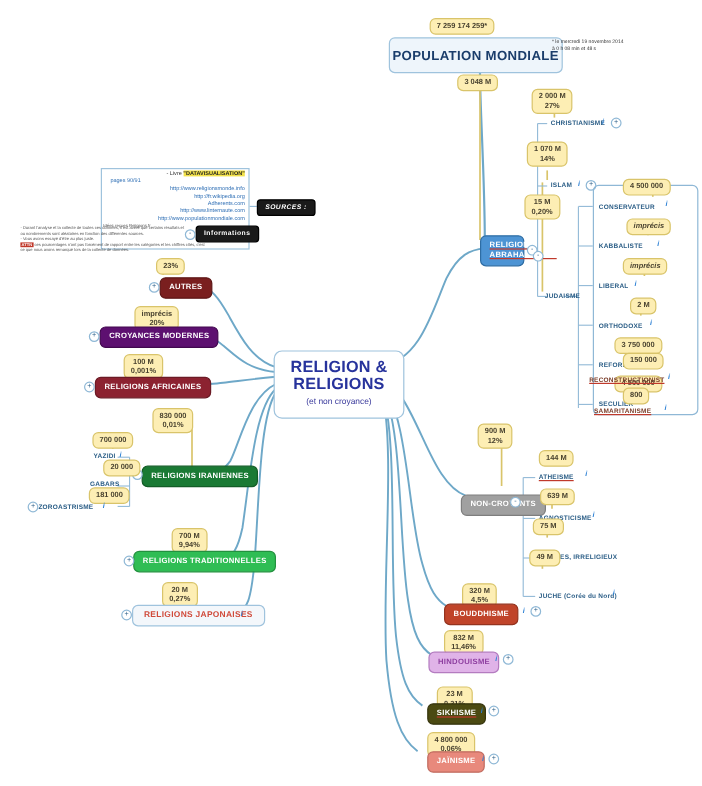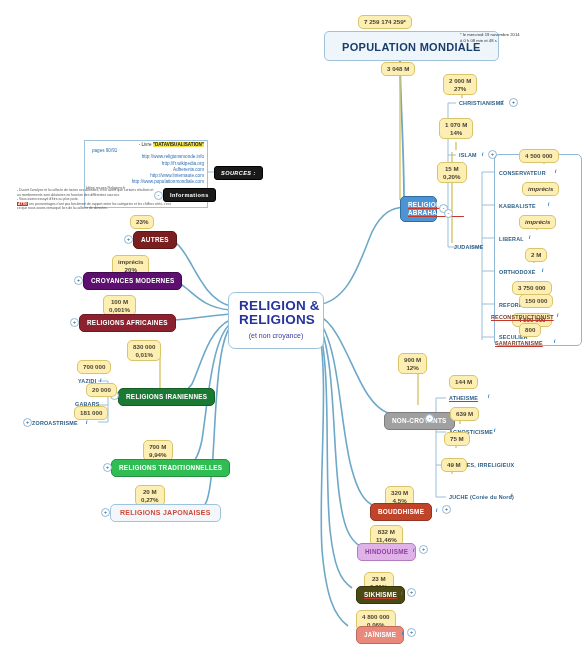--- a/index.html
+++ b/index.html
@@ -193,30 +193,30 @@
       <path d="M205,172 L205,195"></path>
       <path d="M90,200 L205,200"></path>
       <path d="M90,200 L90,168"></path>
     </g>
   </svg>
 
   <div class="node bubble" style="left:358px;top:15px;">
     <span>7 259 174 259*</span>
   </div>
 
-  <div class="node" style="left:324px;top:31px;border:1px solid #9fc3dd;background:#eef5fb;border-radius:5px;padding:5px 17px;text-align:right;">
+  <div class="node" style="left:324px;top:31px;border:1px solid #9fc3dd;background:#eef5fb;border-radius:5px;padding:5px 2px;text-align:right;">
     <span style="font-size:11px;font-weight:bold;color:#1a3d6b;letter-spacing:.3px;">POPULATION MONDIALE</span>
   </div>
 
   <div class="node annot" style="left:460px;top:32px;">
     <div>* le mercredi 19 novembre 2014</div>
     <div>à 0 h 08 min et 48 s</div>
   </div>
 
-  <div class="node central" style="left:228px;top:292px;width:96px;">
+  <div class="node central" style="left:228px;top:292px;width:109px;">
     <span>RELIGION &amp;</span><br>
     <span>RELIGIONS</span>
     <span class="sub">(et non croyance)</span>
   </div>
 
   <div class="node bubble" style="left:381px;top:62px;">
     <span>3 048 M</span>
   </div>
 
   <div class="node chip abrahamic" style="left:400px;top:196px;width:37px;">

